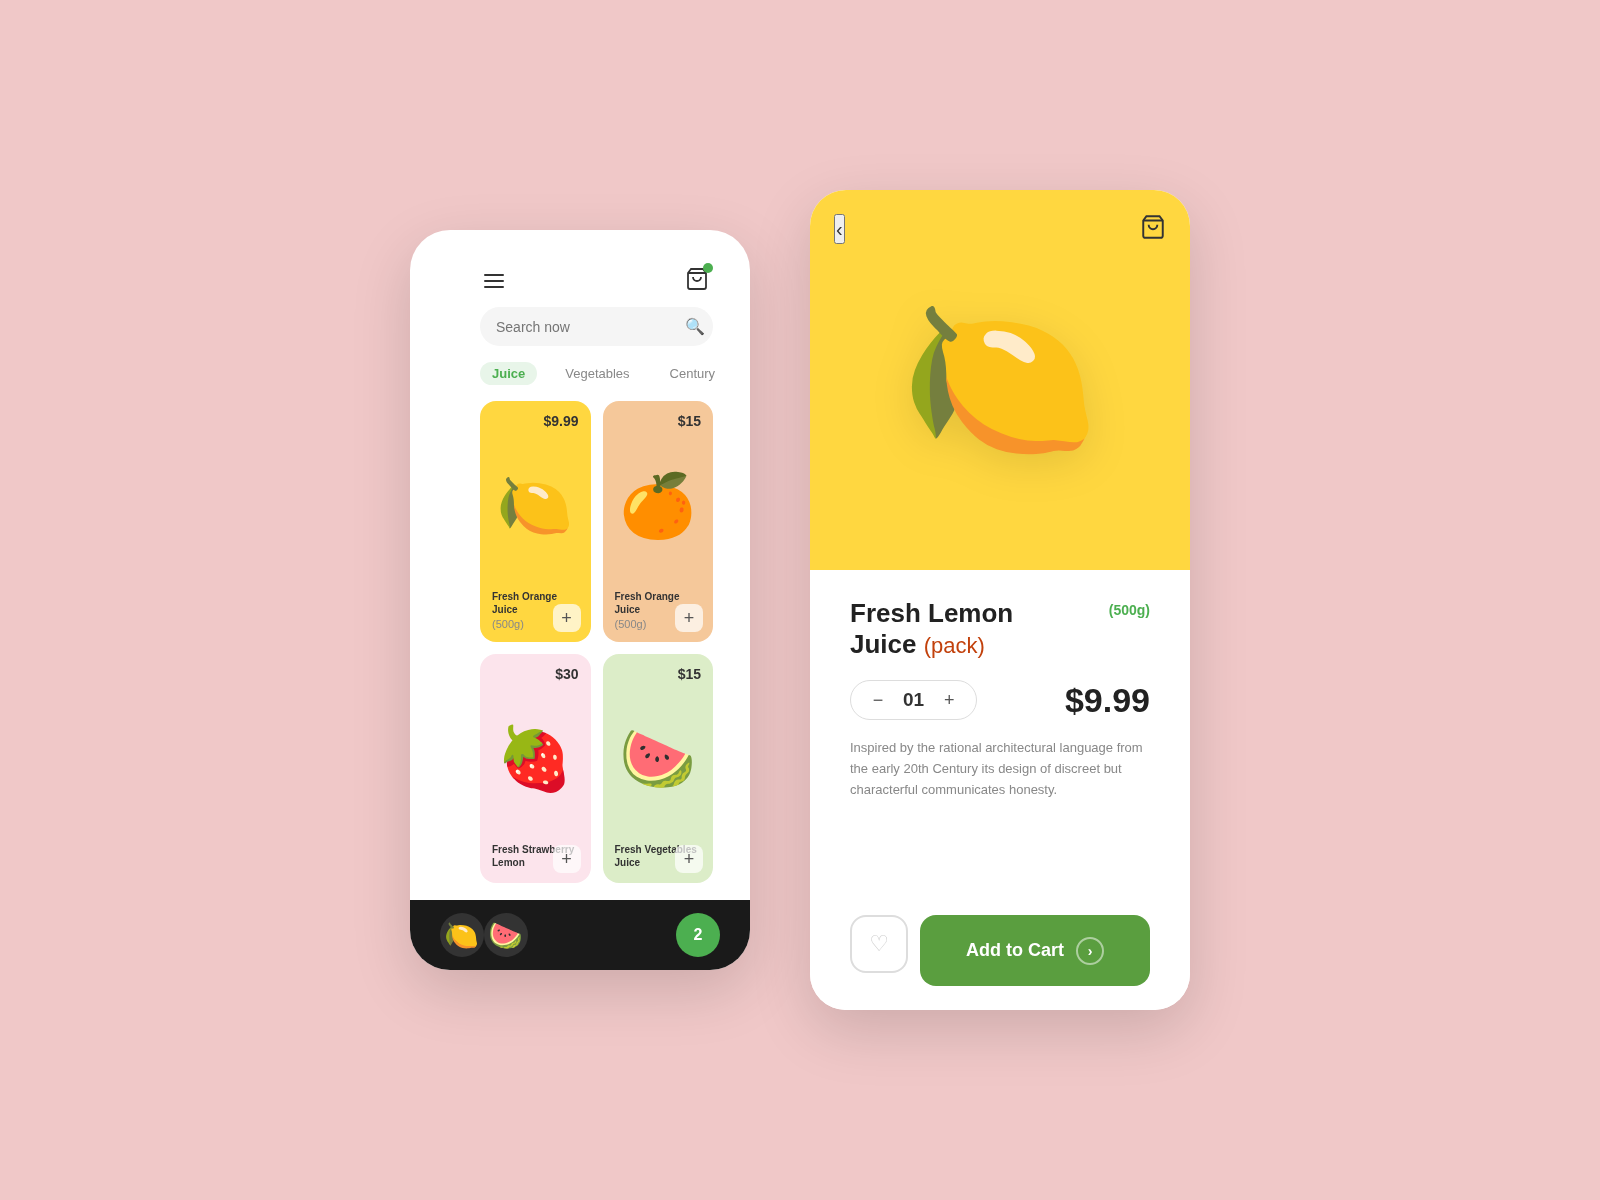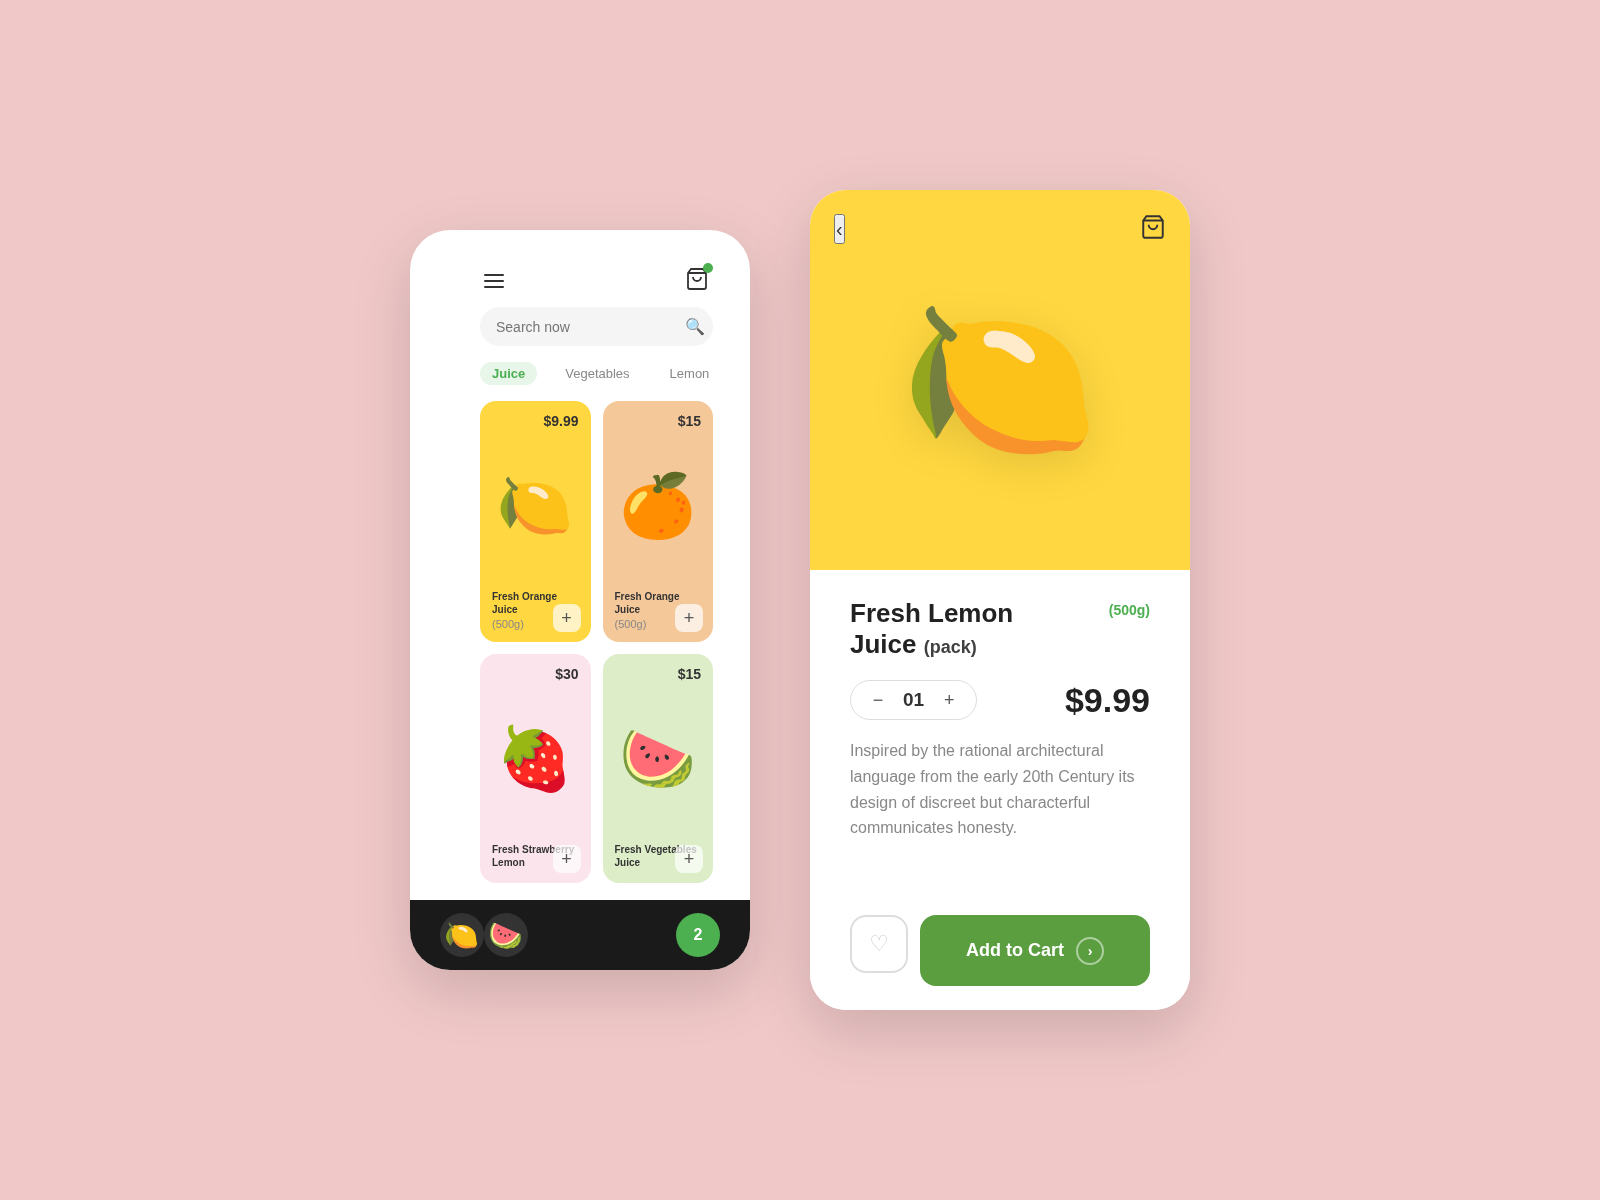--- a/index.html
+++ b/index.html
@@ -267,23 +267,23 @@
       align-items: flex-start;
       margin-bottom: 20px;
     }
     .detail-title {
       font-size: 26px;
       font-weight: 800;
       color: #222;
       line-height: 1.2;
     }
     .detail-title span.pack {
-      font-weight: 700;
-      font-size: 18px;
-      color: #404040;
+      font-weight: 400;
+      font-size: 22px;
+      color: #c2410c;
     }
     .detail-weight {
       font-size: 14px;
       color: #4caf50;
       font-weight: 600;
       margin-top: 4px;
     }
     .quantity-price-row {
       display: flex;
       align-items: center;
@@ -317,21 +317,21 @@
       color: #333;
       min-width: 20px;
       text-align: center;
     }
     .detail-price {
       font-size: 34px;
       font-weight: 900;
       color: #222;
     }
     .detail-description {
-      font-size: 16px;
+      font-size: 13px;
       color: #888;
       line-height: 1.6;
       flex: 1;
     }
     .action-row {
       display: flex;
       gap: 12px;
       margin-top: 20px;
     }
     .wishlist-btn {
@@ -398,21 +398,21 @@
       </div>
 
       <div class="search-bar">
         <input type="text" placeholder="Search now" style="">
         <span class="search-icon">🔍</span>
       </div>
 
       <div class="categories">
         <div class="category-item active">Juice</div>
         <div class="category-item">Vegetables</div>
-        <div class="category-item">Lemon</div>
+        <div class="category-item">Century</div>
         <div class="category-item">Meat &amp; Chic</div>
       </div>
 
       <div class="products-grid">
 
         <div class="product-card yellow">
           <div class="product-price">$9.99</div>
           <div class="product-image-area">
             <span style="font-size:62px;">🍋</span>
           </div>

